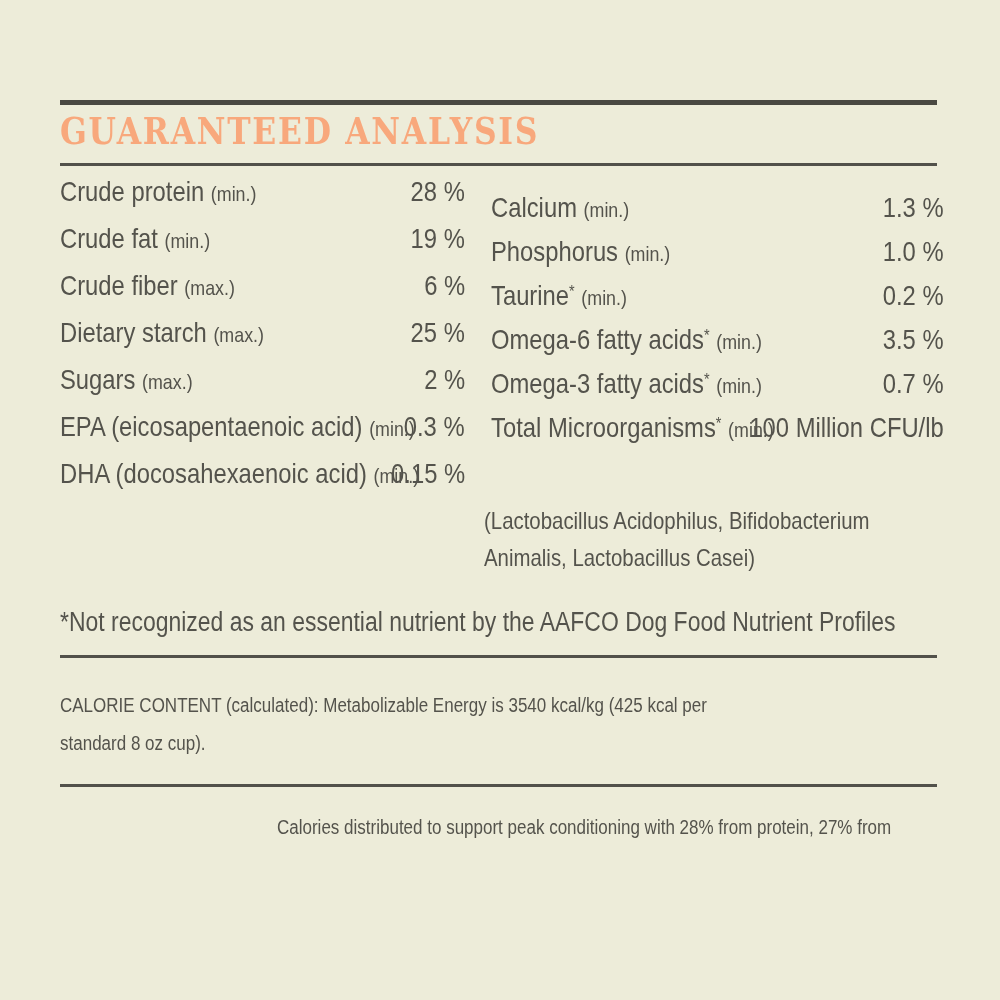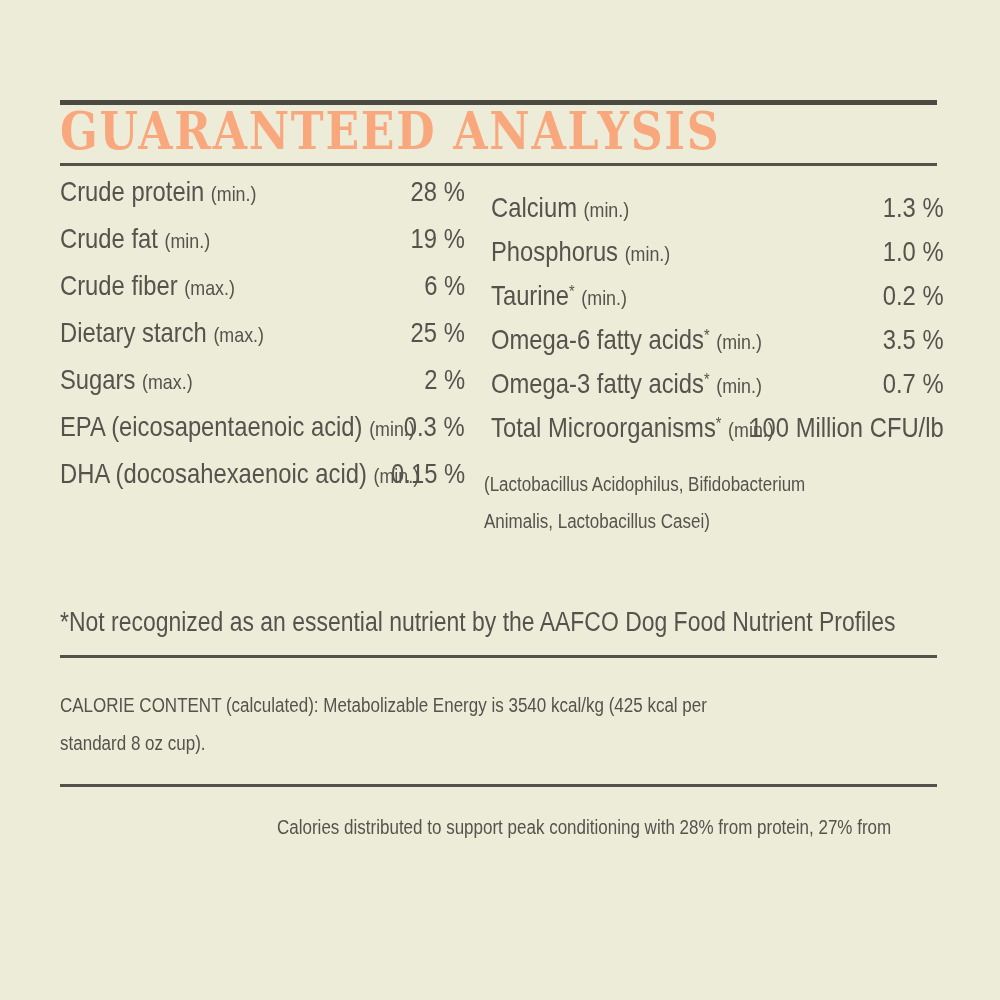--- a/index.html
+++ b/index.html
@@ -26,21 +26,21 @@
     display: inline-block;
     white-space: nowrap;
     transform: scaleX(0.85);
     transform-origin: 0 50%;
   }
 
   .title {
     position: absolute; left: 60px; top: 107px; margin: 0;
     font-family: "DejaVu Serif", serif;
     font-weight: bold;
-    font-size: 52px; line-height: 48px;
+    font-size: 37px; line-height: 48px;
     letter-spacing: 2px;
     color: #f8a87c;
   }
 
   .col { position: absolute; }
   #col-left  { left: 60px;  top: 168px; width: 405px; }
   #col-right { left: 484px; top: 186px; width: 453px; margin-left: 7px; }
 
   .row { position: relative; }
   #col-left  .row { height: 47px; }
@@ -56,22 +56,22 @@
     position: absolute; right: 0; top: 50%;
     white-space: nowrap;
     transform: translateY(-50%) scaleX(0.85);
     transform-origin: 100% 50%;
     font-size: 28px;
   }
   .qual { font-size: 21px; }
   sup.ast { font-size: 17px; position: relative; top: 2px; vertical-align: super; line-height: 0; }
 
   .micro-detail {
-    position: absolute; left: 484px; top: 466px; width: 470px;
-    font-size: 20px; line-height: 37px;
+    position: absolute; left: 484px; top: 502px; width: 470px;
+    font-size: 24px; line-height: 37px;
   }
   .micro-detail .line { display: block; height: 37px; }
 
   .footnote {
     position: absolute; left: 60px; top: 603px; margin: 0;
     font-size: 27px; line-height: 38px;
   }
 
   .para { position: absolute; left: 60px; width: 940px; font-size: 20px; line-height: 38px; }
   #calorie-para { top: 686px; }

